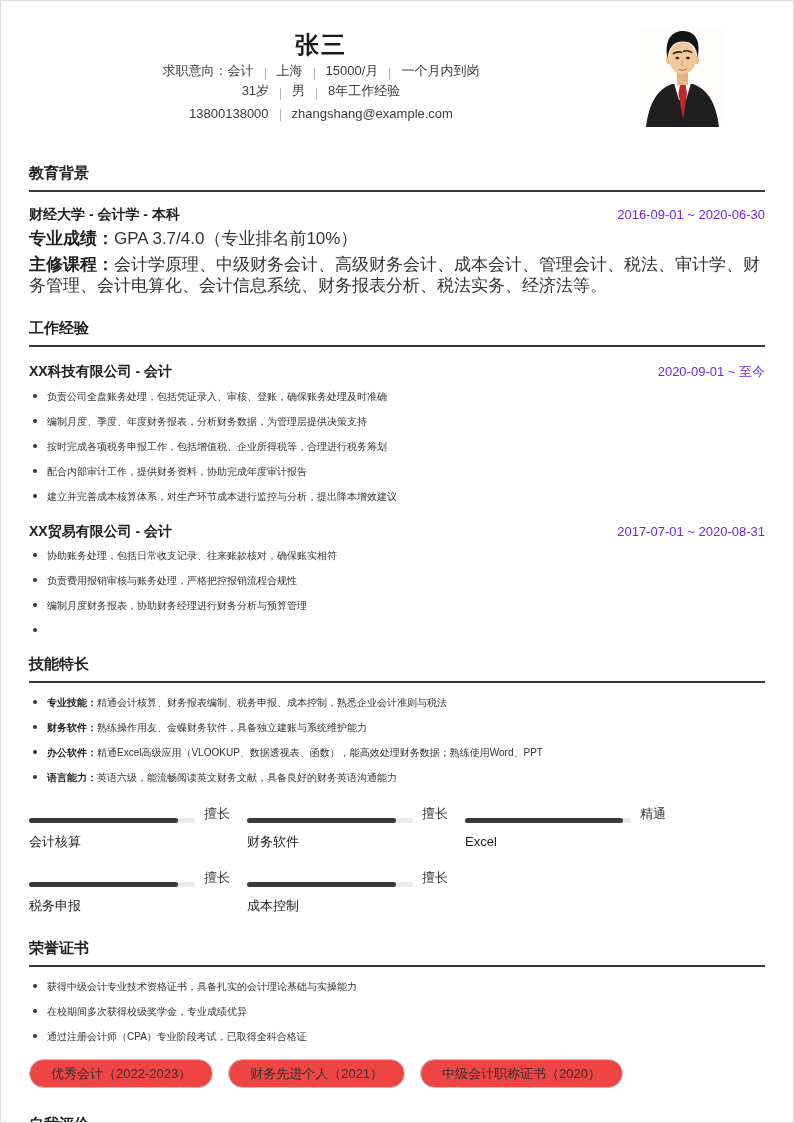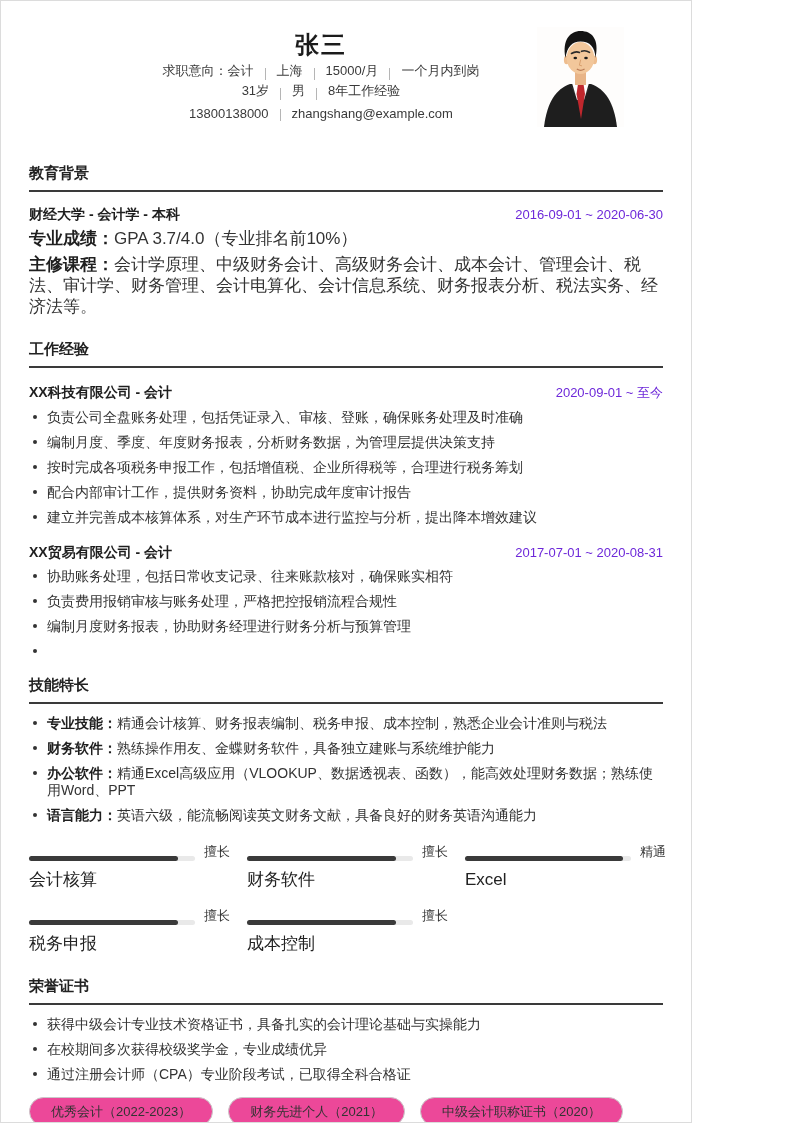--- a/index.html
+++ b/index.html
@@ -1,17 +1,17 @@
 <!DOCTYPE html>
 <html><head>
 <meta charset="utf-8">
 <style>
   html,body { margin:0; padding:0; background:#fff; }
   .page {
-    width:692px; height:1123px; box-sizing:border-box; position:relative;
+    width:794px; height:1123px; box-sizing:border-box; position:relative;
     background:#ffffff; border:1px solid #dcdcdc; overflow:hidden;
     font-family:"Liberation Sans","DejaVu Sans",sans-serif; color:#333;
   }
   .inner { padding:0 28px; }
 
   
   .header { position:relative; padding-top:30px; }
   .header-center { width:640px; text-align:center; }
   .name { font-size:24px; font-weight:700; color:#1b1b1b; line-height:28px; letter-spacing:2px; }
   .info-line { display:flex; justify-content:center; align-items:flex-end; font-size:13px; color:#3a3a3a; height:20.5px; margin-top:0; }
@@ -29,39 +29,39 @@
 
   .row-split { display:flex; justify-content:space-between; align-items:baseline; }
   .strong-title { font-size:14px; font-weight:700; color:#1f1f1f; line-height:18px; }
   .date { font-size:13px; color:#6d28d9; font-weight:400; }
 
   .edu-head { margin-top:13px; }
   .kv { font-size:17px; line-height:21px; margin-top:5px; color:#333; }
   .kv b { color:#1f1f1f; }
 
   ul.blist { list-style:none; margin:7px 0 0 0; padding:0; }
-  ul.blist li { display:flex; font-size:14px; line-height:17px; margin-bottom:8px; color:#333; }
+  ul.blist li { display:flex; font-size:10px; line-height:17px; margin-bottom:8px; color:#333; }
   ul.blist li:last-child { margin-bottom:0; }
   .dot { width:4px; height:4px; border-radius:50%; background:#333; margin:6px 10px 0 4px; flex:none; }
   .li-text b { color:#1f1f1f; }
 
   .job-head { margin-top:15px; }
   .job-head.second { margin-top:17px; }
 
   
   .bars { display:grid; grid-template-columns:repeat(3,218px); row-gap:19px; margin-top:19px; }
   .bar-row { display:flex; align-items:flex-end; }
   .bar-track { width:166px; height:5px; background:#e9e9e9; border-radius:3px; position:relative; display:inline-block; flex:none; }
   .bar-fill { position:absolute; left:0; top:0; bottom:0; background:#3a3a3a; border-radius:3px; }
   .bar-level { font-size:13px; color:#333; margin-left:9px; }
-  .bar-name { margin-top:10px; font-size:17px; color:#222; line-height:17px; }
+  .bar-name { margin-top:10px; font-size:13px; color:#222; line-height:17px; }
 
   
   .badges { display:flex; gap:15px; margin-top:14px; }
-  .badge { border:1px solid #c9c9c9; background:#ec4899; border-radius:16px; padding:0 21px; height:29px; line-height:28px; font-size:13px; color:#333; box-sizing:border-box; }
+  .badge { border:1px solid #c9c9c9; background:#ef4444; border-radius:16px; padding:0 21px; height:29px; line-height:28px; font-size:13px; color:#333; box-sizing:border-box; }
 </style>
 </head>
 <body>
 
 <div class="page">
 
   <div class="header">
     <div class="header-center">
       <div class="name">张三</div>
 

